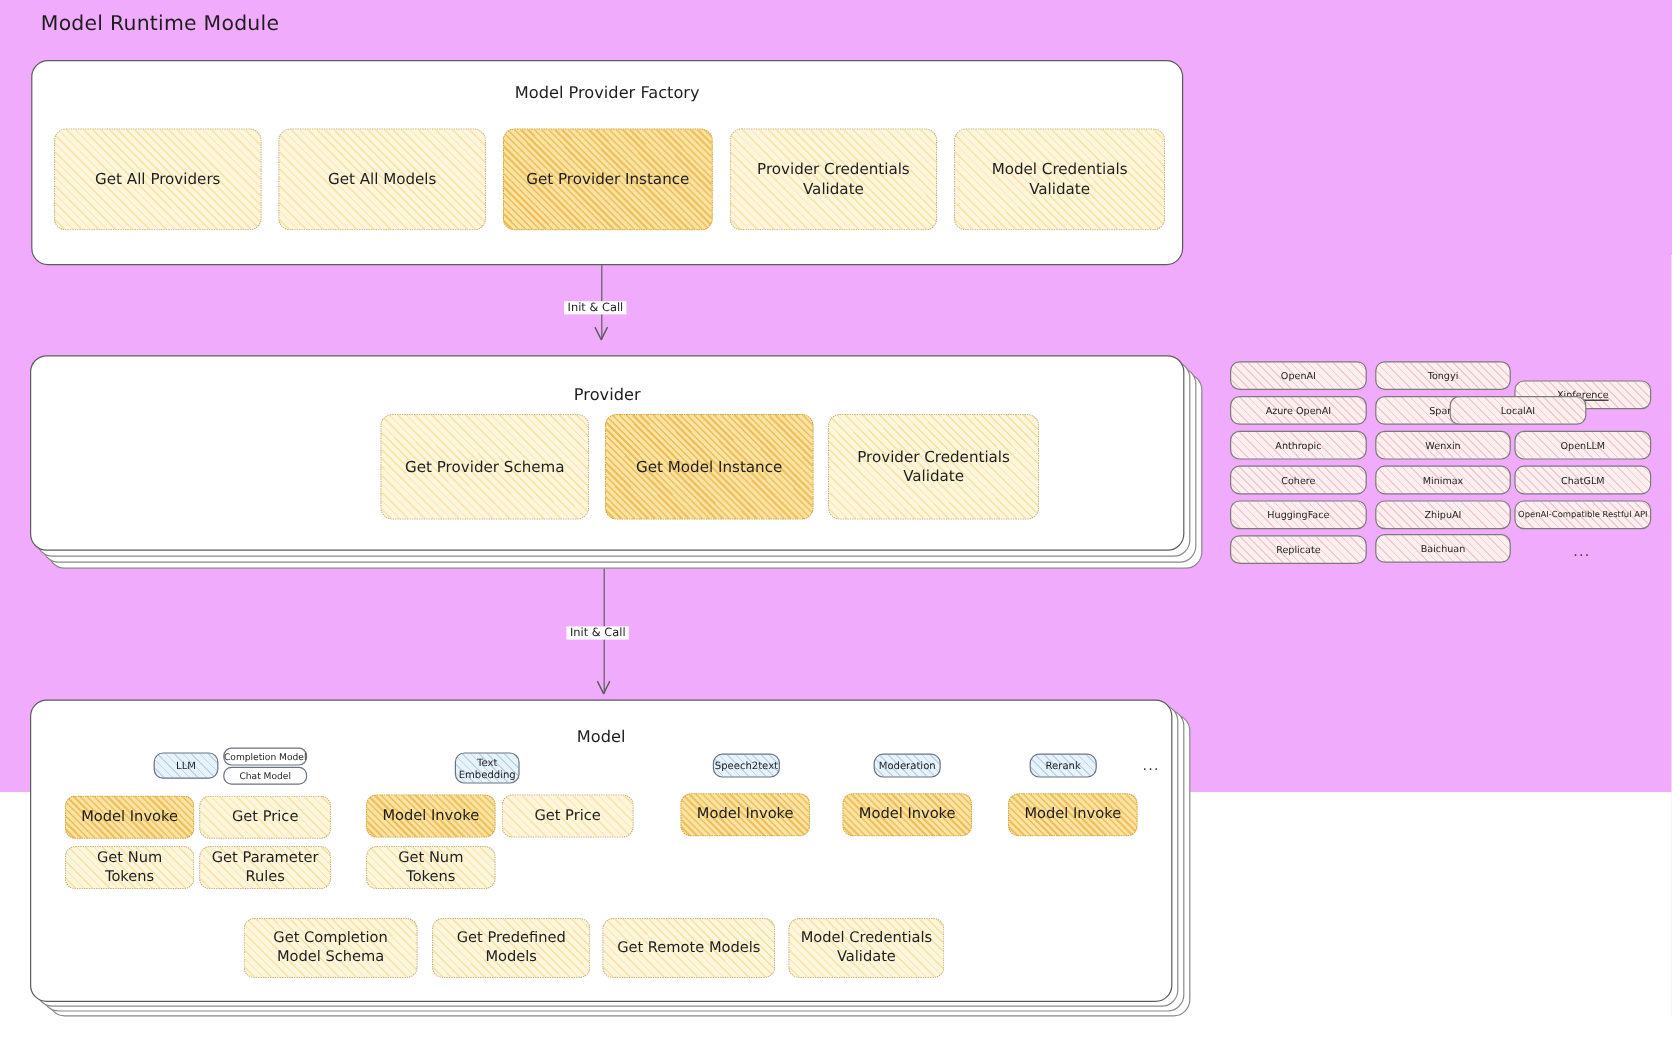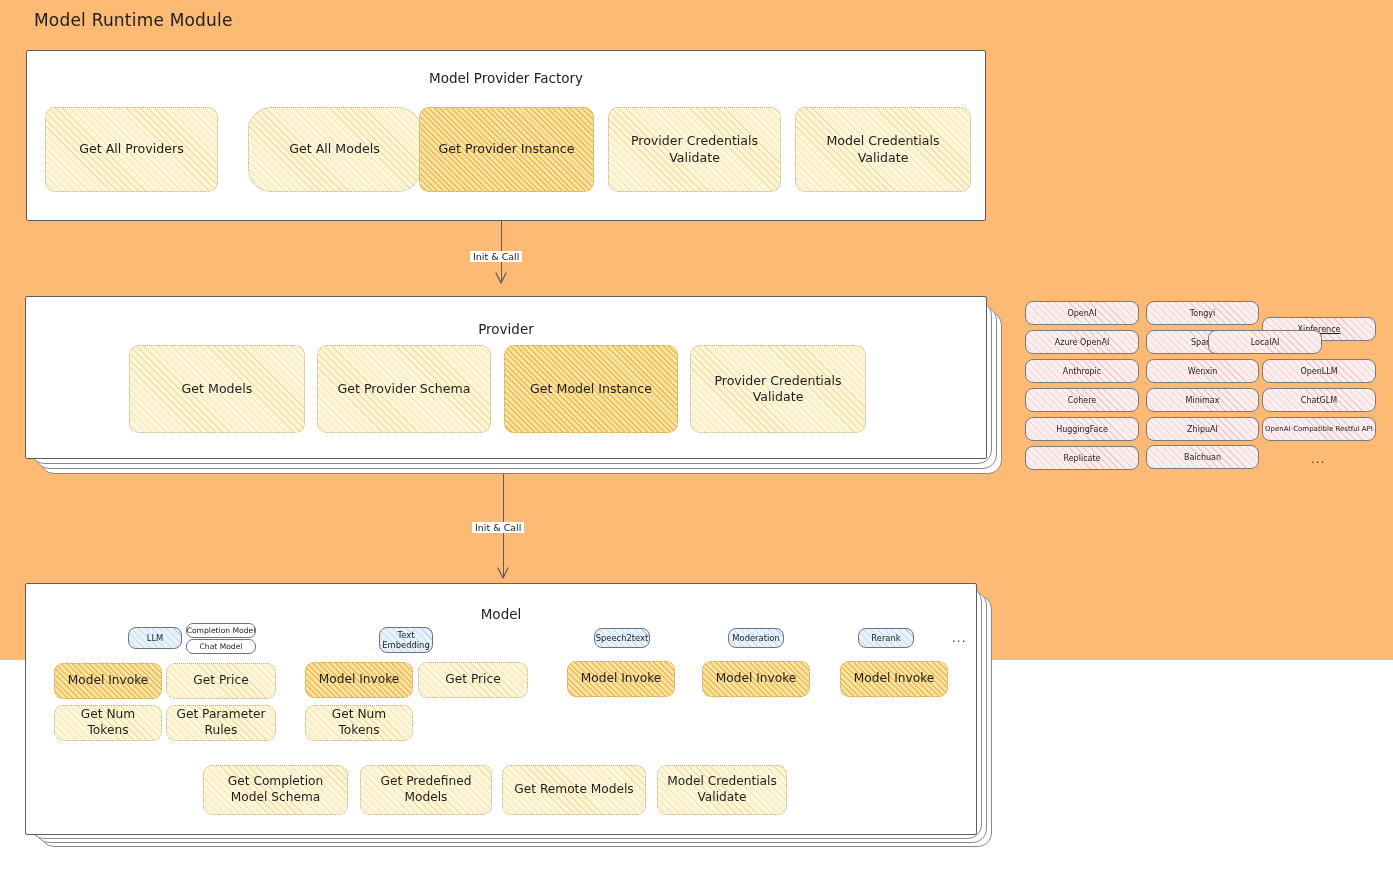--- a/index.html
+++ b/index.html
@@ -9,21 +9,21 @@
     height: 880px;
     background: #ffffff;
     font-family: "DejaVu Sans", sans-serif;
     overflow: hidden;
   }
 
   #canvas {
     position: relative;
     width: 1393px;
     height: 660px;
-    background: #fdba74;
+    background: #f0abfc;
   }
 
   
   .page-title {
     position: absolute;
     left: 34px; top: 10px;
     font-size: 17px;
     color: #1e1e1e;
     letter-spacing: .2px;
     font-family: "DejaVu Sans", sans-serif;
@@ -35,21 +35,21 @@
     text-align: center;
     font-size: 13.5px;
     color: #1e1e1e;
   }
 
   
   .card {
     position: absolute;
     background: #ffffff;
     border: 1.3px solid #5c5c5c;
-    border-radius: 2px;
+    border-radius: 14px;
   }
   .card-stack-l {
     position: absolute;
     background: #ffffff;
     border: 1.2px solid #8a8a8a;
     border-radius: 14px;
   }
 
   
   .hbox {
@@ -172,39 +172,38 @@
 
 <div id="canvas">
 
   <div class="page-title">Model Runtime Module</div>
 
   <div class="card" style="left:26px; top:50px; width:960px; height:171px;">
     <div class="card-title" style="top:19px;">Model Provider Factory</div>
   </div>
 
   <div class="hbox" style="left:45px; top:107px; width:173px; height:85px;">Get All Providers</div>
-  <div class="hbox" style="left:248px; top:107px; width:173px; height:85px;border-radius:23px;">Get All Models</div>
+  <div class="hbox" style="left:232px; top:107px; width:173px; height:85px;">Get All Models</div>
   <div class="hbox strong" style="left:419px; top:107px; width:175px; height:85px;">Get Provider Instance</div>
   <div class="hbox" style="left:608px; top:107px; width:173px; height:85px;">Provider Credentials Validate</div>
   <div class="hbox" style="left:795px; top:107px; width:176px; height:85px;">Model Credentials Validate</div>
 
   <div class="arrow-line" style="left:501px; top:221px; height:62px;"></div>
   <svg class="arrow-head" style="left:495px; top:272px;" viewBox="0 0 12 12">
     <path d="M1 1 L6 11 L11 1" fill="none" stroke="#5c5c5c" stroke-width="1.2" stroke-linecap="round" stroke-linejoin="round"></path>
   </svg>
   <div class="arrow-label" style="left:470px; top:251px;">Init &amp; Call</div>
 
   <div class="card-stack-l" style="left:40px; top:311px; width:962px; height:163px;"></div>
   <div class="card-stack-l" style="left:35px; top:306px; width:962px; height:163px;"></div>
   <div class="card-stack-l" style="left:30px; top:301px; width:962px; height:163px;"></div>
   <div class="card" style="left:25px; top:296px; width:962px; height:163px;">
     <div class="card-title" style="top:24px;">Provider</div>
   </div>
 
-  <div class="hbox" style="left:129px; top:345px; width:176px; height:88px;">Get Models</div>
   <div class="hbox" style="left:317px; top:345px; width:174px; height:88px;">Get Provider Schema</div>
   <div class="hbox strong" style="left:504px; top:345px; width:174px; height:88px;">Get Model Instance</div>
   <div class="hbox" style="left:690px; top:345px; width:176px; height:88px;">Provider Credentials Validate</div>
 
   <div class="ppill" style="left:1025px; top:301px; width:114px; height:24px;">OpenAI</div>
   <div class="ppill" style="left:1025px; top:330px; width:114px; height:24px;">Azure OpenAI</div>
   <div class="ppill" style="left:1025px; top:359px; width:114px; height:24px;">Anthropic</div>
   <div class="ppill" style="left:1025px; top:388px; width:114px; height:24px;">Cohere</div>
   <div class="ppill" style="left:1025px; top:417px; width:114px; height:24px;">HuggingFace</div>
   <div class="ppill" style="left:1025px; top:446px; width:114px; height:24px;">Replicate</div>

